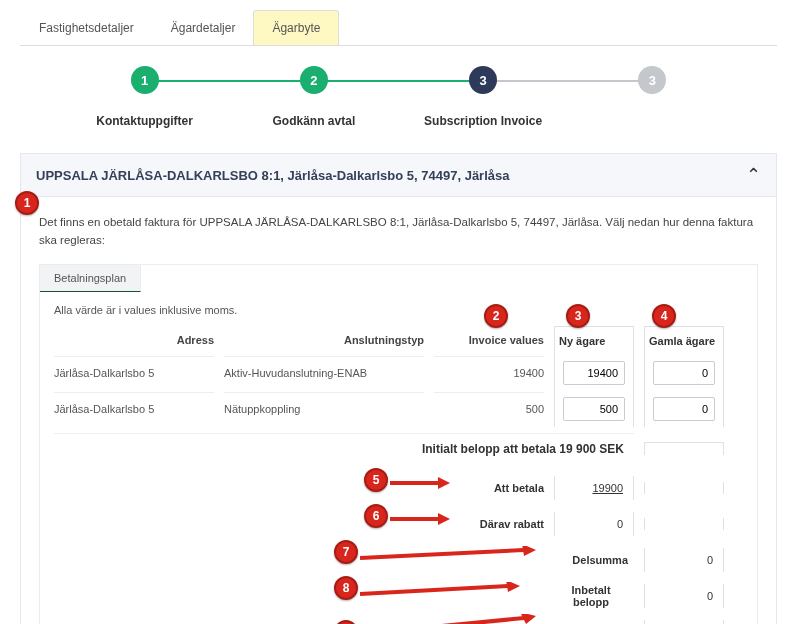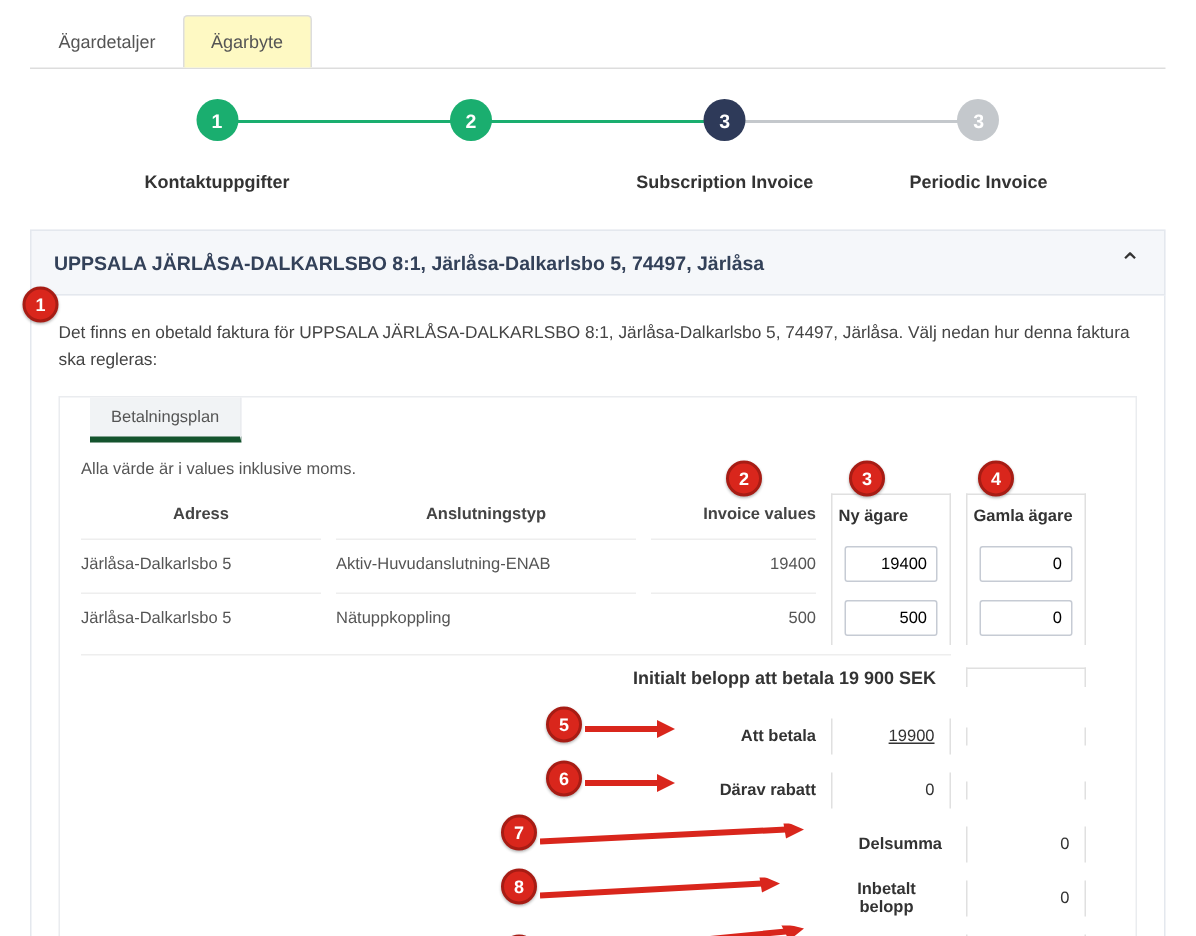--- a/index.html
+++ b/index.html
@@ -17,25 +17,25 @@
   .step-label { margin-top: 20px; font-weight: bold; font-size: 12px; color: #333; }
   .step-line { position: absolute; top: 14px; left: 50%; right: -50%; height: 2px; z-index: 1; }
   .step-line.green { background: #1aae6f; }
   .step-line.gray { background: #c4c8cc; }
   .accordion-header { display: flex; justify-content: space-between; align-items: center; padding: 12px 15px; background: #f5f7fa; border: 1px solid #e4e8ee; margin-top: 10px; cursor: pointer; }
   .accordion-title { color: #334159; font-weight: bold; font-size: 13px; }
   .chevron { font-size: 18px; line-height: 1; }
   .panel { border: 1px solid #e4e8ee; border-top: none; padding: 16px 18px 24px; position: relative; }
   .intro-text { font-size: 11.5px; color: #444; margin-bottom: 14px; line-height: 1.6; }
   .sub-panel { border: 1px solid #eaecef; padding: 0; }
-  .sub-tab { display: inline-block; padding: 7px 14px; background: #f1f3f5; border-right: 1px solid #eaecef; border-bottom: 4px solid #14532d; font-size: 11px; color: #555; margin-left: 20px; }
+  .sub-tab { display: inline-block; padding: 7px 14px; background: #f1f3f5; border-right: 1px solid #eaecef; border-bottom: 1px solid #14532d; font-size: 11px; color: #555; }
   .sub-content { padding: 12px 14px; }
   .note { font-size: 11px; color: #555; margin-bottom: 10px; }
   .grid { display: grid; grid-template-columns: 160px 200px 110px 80px 80px; gap: 0 10px; align-items: center; }
-  .grid-header { font-size: 11px; font-weight: bold; color: #444; padding: 8px 0; text-align: center; }
+  .grid-header { font-size: 11px; font-weight: bold; color: #444; padding: 8px 0; text-align: right; }
   .grid-header.right { text-align: right; }
   .grid-cell { font-size: 11px; color: #555; padding: 10px 0; border-top: 1px solid #eee; }
   .grid-cell.right { text-align: right; }
   .col-box { border-left: 1px solid #e0e0e0; border-right: 1px solid #e0e0e0; padding: 6px; text-align: center; }
   .col-header-box { border: 1px solid #e0e0e0; border-bottom: none; padding: 8px 4px; text-align: left; font-size: 11px; font-weight: bold; }
   input.num { width: 62px; padding: 5px 6px; border: 1px solid #c6cbd4; border-radius: 2px; text-align: right; font-size: 11px; }
   .summary-row { display: grid; grid-template-columns: 160px 200px 110px 80px 80px; gap: 0 10px; align-items: center; font-size: 11px; padding: 6px 0; }
   .summary-label { grid-column: 3; text-align: right; font-weight: bold; color: #333; }
   .summary-val1 { grid-column: 4; text-align: right; padding-right: 10px; border-left: 1px solid #e0e0e0; border-right: 1px solid #e0e0e0; padding-top:6px; padding-bottom:6px;}
   .summary-val2 { grid-column: 5; text-align: right; padding-right: 10px; border-left: 1px solid #e0e0e0; border-right: 1px solid #e0e0e0; padding-top:6px; padding-bottom:6px;}
@@ -45,42 +45,43 @@
   .arrow { position: absolute; z-index: 9; }
   .arrow-line { stroke: #d9261c; stroke-width: 4; fill: none; }
   .arrow-head { fill: #d9261c; }
   .table-wrapper { position: relative; }
 </style>
 </head>
 <body>
 
 <div class="container">
   <div class="tabs">
+    <div class="tab inactive">Fastighetsdetaljer</div>
     <div class="tab inactive">Ägardetaljer</div>
     <div class="tab">Ägarbyte</div>
   </div>
 
   <div class="stepper">
     <div class="step">
       <div class="step-line green"></div>
       <div class="step-circle green">1</div>
       <div class="step-label">Kontaktuppgifter</div>
     </div>
     <div class="step">
       <div class="step-line green"></div>
       <div class="step-circle green">2</div>
+      <div class="step-label">Godkänn avtal</div>
     </div>
     <div class="step">
       <div class="step-line gray"></div>
       <div class="step-circle navy">3</div>
       <div class="step-label">Subscription Invoice</div>
     </div>
     <div class="step">
       <div class="step-circle gray">3</div>
-      <div class="step-label">Periodic Invoice</div>
     </div>
   </div>
 
   <div class="accordion-header">
     <span class="accordion-title">UPPSALA JÄRLÅSA-DALKARLSBO 8:1, Järlåsa-Dalkarlsbo 5, 74497, Järlåsa</span>
     <span class="chevron">⌃</span>
   </div>
 
   <div class="panel">
 

